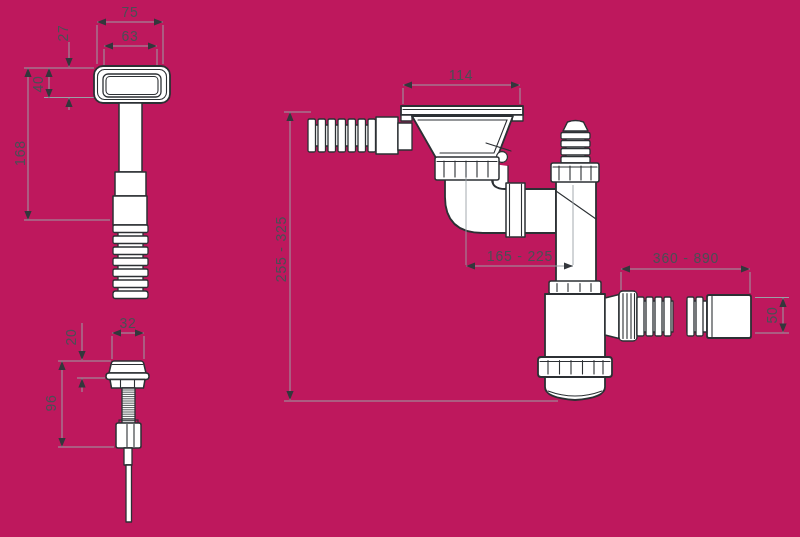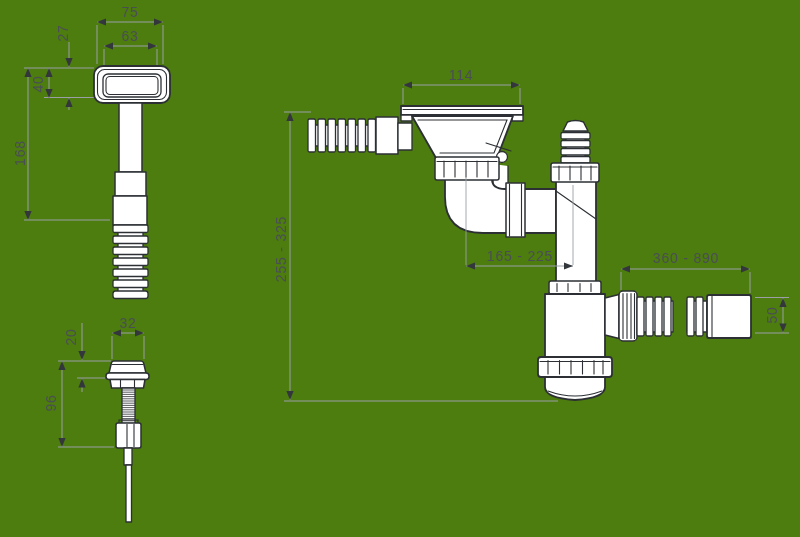--- a/index.html
+++ b/index.html
@@ -1,16 +1,16 @@
 <!DOCTYPE html>
 <html><head>
 <meta charset="utf-8">
 <style>
   html,body{margin:0;padding:0;background:#ffffff;}
-  .stage{width:800px;height:537px;background:#4d7c0f;position:relative;overflow:hidden;}
+  .stage{width:800px;height:537px;background:#be185d;position:relative;overflow:hidden;}
   svg{display:block;}
   .dimline{stroke:#9aa0a6;stroke-width:1;fill:none;}
   .ext{stroke:#9aa0a6;stroke-width:1;fill:none;}
   .cl{stroke:#9aa0a6;stroke-width:0.9;fill:none;}
   .dtext{fill:#4a4f55;font-size:14px;letter-spacing:0.8px;text-anchor:middle;
          font-family:"Liberation Sans","DejaVu Sans",sans-serif;}
   .s{stroke:#2c3034;fill:#ffffff;stroke-linejoin:round;stroke-linecap:round;}
   .w18{stroke-width:1.8;} .w15{stroke-width:1.5;} .w13{stroke-width:1.3;}
   .d{stroke:#2c3034;fill:none;stroke-width:1.1;stroke-linecap:round;}
   .d08{stroke:#2c3034;fill:none;stroke-width:0.8;}

